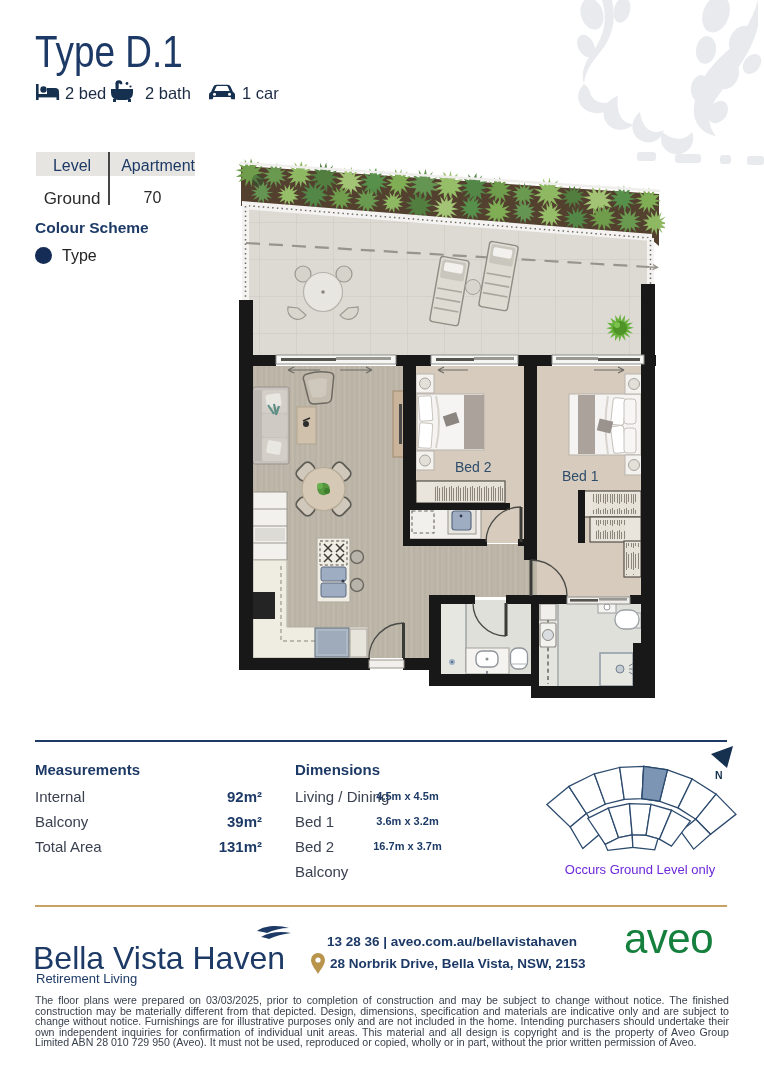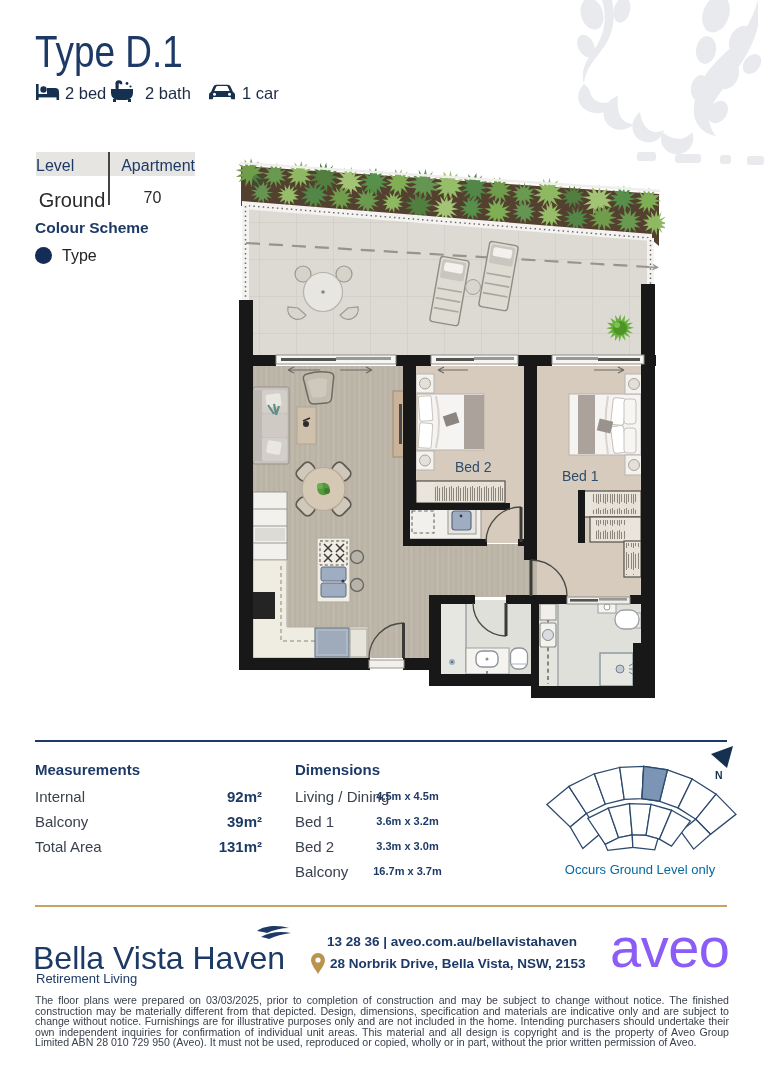--- a/index.html
+++ b/index.html
@@ -62,23 +62,23 @@
   <g fill="#16304f">
     <path d="M176 12 l2.5 -5.5 a3 3 0 0 1 2.8 -1.8 h11.4 a3 3 0 0 1 2.8 1.8 L198 12 a3 3 0 0 1 2 2.8 v4.4 h-3.6 l-.8 -2.2 h-17.2 l-.8 2.2 H174 v-4.4 a3 3 0 0 1 2 -2.8 z M179.4 11 h15.2 l-1.8 -4.2 a1.4 1.4 0 0 0 -1.3 -.8 h-9 a1.4 1.4 0 0 0 -1.3 .8 z" fill-rule="evenodd"></path>
     <circle cx="179.5" cy="14.2" r="1.5" fill="#fff"></circle>
     <circle cx="194.5" cy="14.2" r="1.5" fill="#fff"></circle>
   </g>
   <text x="207" y="19" font-size="16.5" fill="#1c2b45">1 car</text>
 </svg>
 
 <div class="abs" style="left:36px;top:152px;width:159px;height:24px;background:#e7e5e1"></div>
 <div class="abs" style="left:108px;top:152px;width:1.6px;height:53px;background:#454545"></div>
-<div class="abs navy" style="left:36px;top:157px;width:72px;font-size:16px">Level</div>
+<div class="abs navy" style="left:36px;top:157px;width:72px;text-align:center;font-size:16px">Level</div>
 <div class="abs navy" style="left:110px;top:157px;width:85px;text-align:right;font-size:16px">Apartment</div>
-<div class="abs" style="left:36px;top:189px;width:72px;text-align:center;font-size:20px;color:#2a2a2a">Ground</div>
+<div class="abs" style="left:36px;top:189px;width:72px;text-align:center;font-size:17px;color:#2a2a2a">Ground</div>
 <div class="abs" style="left:110px;top:189px;width:85px;text-align:center;font-size:16px;color:#2a2a2a">70</div>
 
 <div class="abs navy" style="left:35px;top:219px;font-size:15.5px;font-weight:bold">Colour Scheme</div>
 
 <div class="abs" style="left:35px;top:247px;width:17px;height:17px;border-radius:50%;background:#152c56"></div>
 <div class="abs" style="left:62px;top:247px;font-size:16px;color:#222">Type</div>
 
 <svg id="plan" class="abs" style="left:225px;top:150px" width="440" height="560" viewBox="225 150 440 560">
 <defs>
   <pattern id="tile" width="37" height="37" patternUnits="userSpaceOnUse">
@@ -509,21 +509,20 @@
 <div class="abs navy" style="left:295px;top:761px;font-size:15px;font-weight:bold">Dimensions</div>
 <div class="abs" style="left:295px;top:784px;width:225px;font-size:15px;color:#3a4150;line-height:25px">
   <div>Living / Dining</div>
     <div>Bed 1</div>
     <div>Bed 2</div>
     <div>Balcony</div>
 </div>
 <div class="abs navy" style="left:295px;top:784px;width:225px;font-size:11px;font-weight:bold;text-align:center;line-height:25px">
   <div>4.5m x 4.5m</div>
     <div>3.6m x 3.2m</div>
-    <div>3.3m x 3.0m</div>
     <div>16.7m x 3.7m</div>
 </div>
 
 <svg class="abs" style="left:545px;top:745px" width="195" height="115" viewBox="0 0 195 115">
 
   <g transform="translate(0,6) scale(0.95)" fill="#ffffff" stroke="#2c4a6e" stroke-width="1.35" stroke-linejoin="miter">
     <path d="M2.0 56.3 L25.1 37.3 L43.6 65.8 L26.5 79.9 Z"></path>
     <path d="M25.1 37.3 L51.9 24.0 L63.5 55.9 L43.6 65.8 Z"></path>
     <path d="M51.9 24.0 L78.6 17.3 L83.4 51.0 L63.5 55.9 Z"></path>
     <path d="M78.6 17.3 L103.9 16.2 L102.1 50.1 L83.4 51.0 Z"></path>
@@ -541,35 +540,35 @@
     <path d="M63.4 98.3 L77.5 91.3 L91.8 88.2 L92.5 101.5 L66.0 104.6 Z"></path>
     <path d="M92.5 101.5 L91.8 88.2 L106.4 88.7 L118.9 92.3 L115.5 104.0 Z"></path>
 
     <path d="M103.9 16.2 L128.9 19.9 L120.7 52.9 L102.1 50.1 Z" fill="#7c95b5"></path>
   </g>
 
   <path d="M166 9 L188 1 L182 23 Z" fill="#16304f"></path>
   <text x="170" y="34" font-size="10.5" font-weight="bold" fill="#16304f">N</text>
 </svg>
 
-<div class="abs" style="left:545px;top:862px;width:190px;text-align:center;font-size:13px;color:#0369a1">Occurs Ground Level only</div>
+<div class="abs" style="left:545px;top:862px;width:190px;text-align:center;font-size:13px;color:#6d28d9">Occurs Ground Level only</div>
 
 <div class="abs" style="left:35px;top:905px;width:692px;height:2px;background:#c7a264"></div>
 
 <div class="abs navy" style="left:33px;top:940px;font-size:32px;white-space:nowrap">Bella Vista Haven</div>
 <div class="abs navy" style="left:36px;top:971px;font-size:13px">Retirement Living</div>
 
 <svg class="abs" style="left:255px;top:925px" width="38" height="17" viewBox="0 0 38 17">
   <path d="M2 6 C10 0 24 0 34 3 C26 3 18 5 12 8 C8 7 4 6 2 6 Z" fill="#1d3a66"></path>
   <path d="M6 12 C14 7 26 6 36 8 C28 9 20 11 14 14 C11 13 8 12 6 12 Z" fill="#1d3a66"></path>
 </svg>
 
 <div class="abs navy" style="left:327px;top:934px;font-size:13.5px;font-weight:bold">13 28 36 | aveo.com.au/bellavistahaven</div>
 <div class="abs navy" style="left:330px;top:956px;font-size:13.5px;font-weight:bold">28 Norbrik Drive, Bella Vista, NSW, 2153</div>
 
 <svg class="abs" style="left:310px;top:952px" width="16" height="24" viewBox="0 0 16 24">
   <path d="M8 1 a7 7 0 0 1 7 7 c0 5 -5 10 -7 14 c-2 -4 -7 -9 -7 -14 a7 7 0 0 1 7 -7 z" fill="#b9944c"></path>
   <circle cx="8" cy="8" r="2.6" fill="#fff"></circle>
 </svg>
 
-<div class="abs" style="left:610px;top:915px;font-size:56px;color:#8b5cf6;letter-spacing:-0.5px">aveo</div>
+<div class="abs" style="left:624px;top:915px;font-size:42px;color:#15803d;letter-spacing:-0.5px">aveo</div>
 
 <div class="abs" style="left:35px;top:995px;width:694px;font-size:10.6px;line-height:10.5px;color:#39404d;text-align:justify">The floor plans were prepared on 03/03/2025, prior to completion of construction and may be subject to change without notice. The finished construction may be materially different from that depicted. Design, dimensions, specification and materials are indicative only and are subject to change without notice. Furnishings are for illustrative purposes only and are not included in the home. Intending purchasers should undertake their own independent inquiries for confirmation of individual unit areas. This material and all design is copyright and is the property of Aveo Group Limited ABN 28 010 729 950 (Aveo). It must not be used, reproduced or copied, wholly or in part, without the prior written permission of Aveo.</div>
 
 </body></html>

